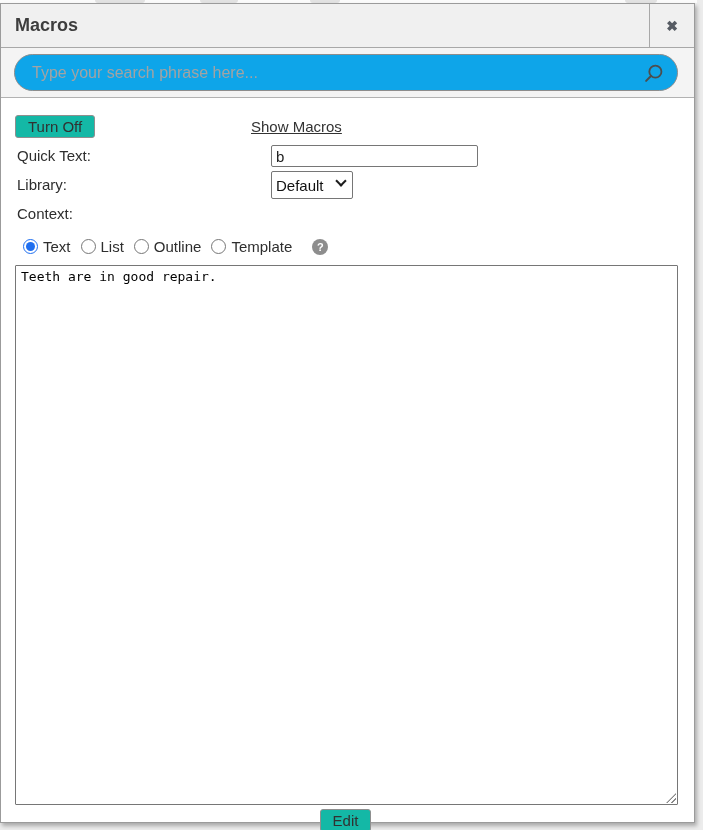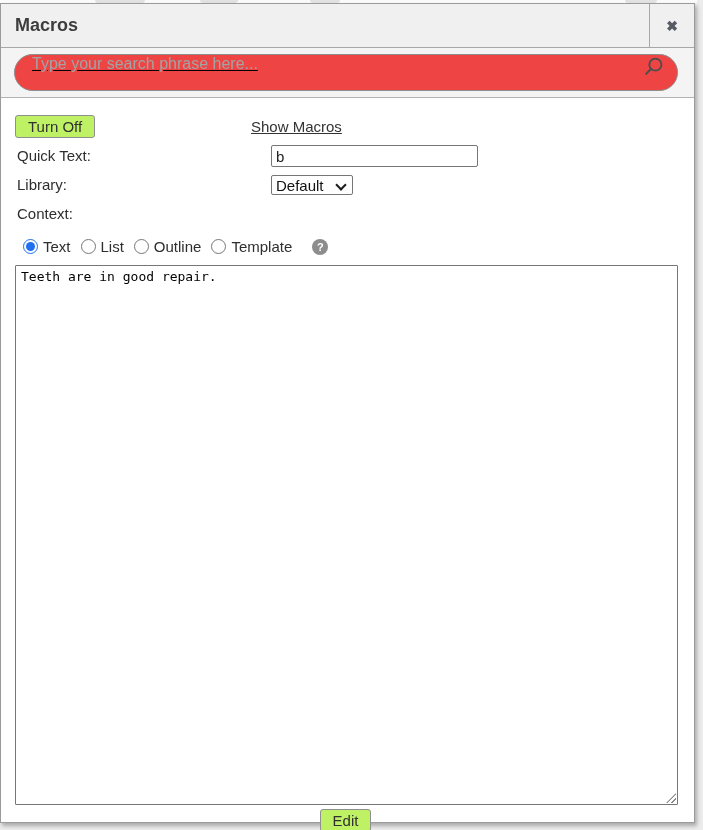--- a/index.html
+++ b/index.html
@@ -56,44 +56,43 @@
   
   .search-section {
     height: 50px;
     background: #f4f4f4;
     border-bottom: 1px solid #b2b2b2;
     display: flex; align-items: center;
     padding: 0 16px 0 13px;
   }
   .search-pill {
     flex: 1; height: 37px;
-    background: #ef4444;
+    background: #0ea5e9;
     border: 1px solid #8d8d8d;
     border-radius: 19px;
-    display: flex; align-items: flex-start;
+    display: flex; align-items: center;
     padding: 0 12px 0 17px;
-    text-decoration: underline;
   }
   .search-input {
     flex: 1; border: none; outline: none;
     background: transparent;
     font-family: "Liberation Sans", sans-serif;
     font-size: 16px; color: #333;
     padding: 0;
   }
   .search-input::placeholder { color: #a3a3a3; opacity: 1; }
   .search-icon-wrap { display: flex; align-items: center; cursor: pointer; }
   
   .content { padding: 17px 18px 0 14px; }
   .row { display: flex; align-items: center; }
   .col-left { width: 236px; flex: 0 0 236px; }
   button.ui-btn {
     font-family: "Liberation Sans", sans-serif;
     font-size: 15px; color: #313131;
-    background: #bef264;
+    background: #14b8a6;
     border: 1px solid #8f8f8f;
     border-radius: 3px;
     padding: 2px 12px;
     height: 23px;
     line-height: 17px;
     cursor: pointer;
   }
   .link {
     font-size: 15px; color: var(--link);
     text-decoration: underline; cursor: pointer;
@@ -106,21 +105,21 @@
     border: 1px solid #767676; border-radius: 2px;
     font-family: "Liberation Sans", sans-serif;
     font-size: 15px; color: #222;
     padding: 1px 4px;
     outline: none;
     background: #fff;
   }
   .select-wrap { position: relative; display: inline-block; }
   select.field-select {
     -webkit-appearance: none; appearance: none;
-    width: 82px; height: 20px;
+    width: 82px; height: 28px;
     border: 1px solid #767676; border-radius: 2px;
     background: #fff;
     font-family: "Liberation Sans", sans-serif;
     font-size: 15px; color: #111;
     padding: 0 20px 0 4px;
     outline: none; cursor: pointer;
   }
   .select-wrap::after {
     content: "";
     position: absolute; right: 8px; top: 6px;

